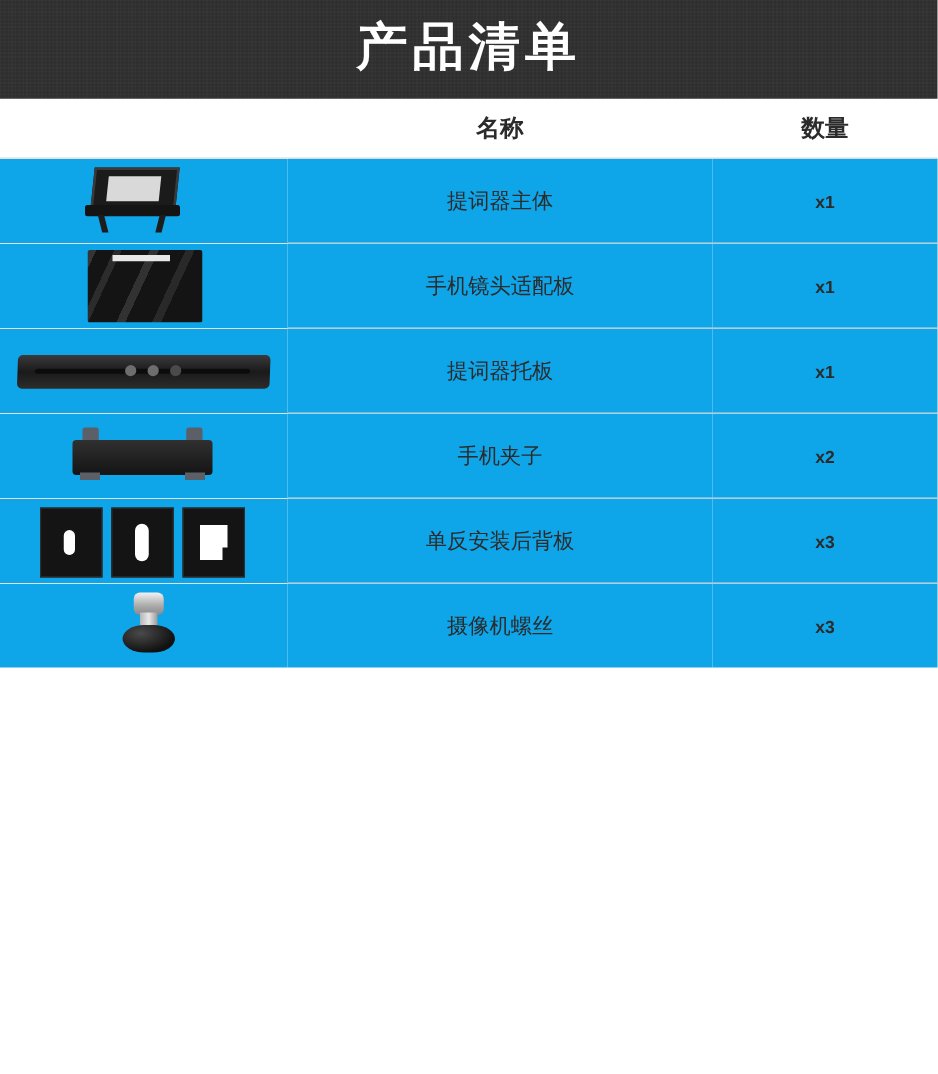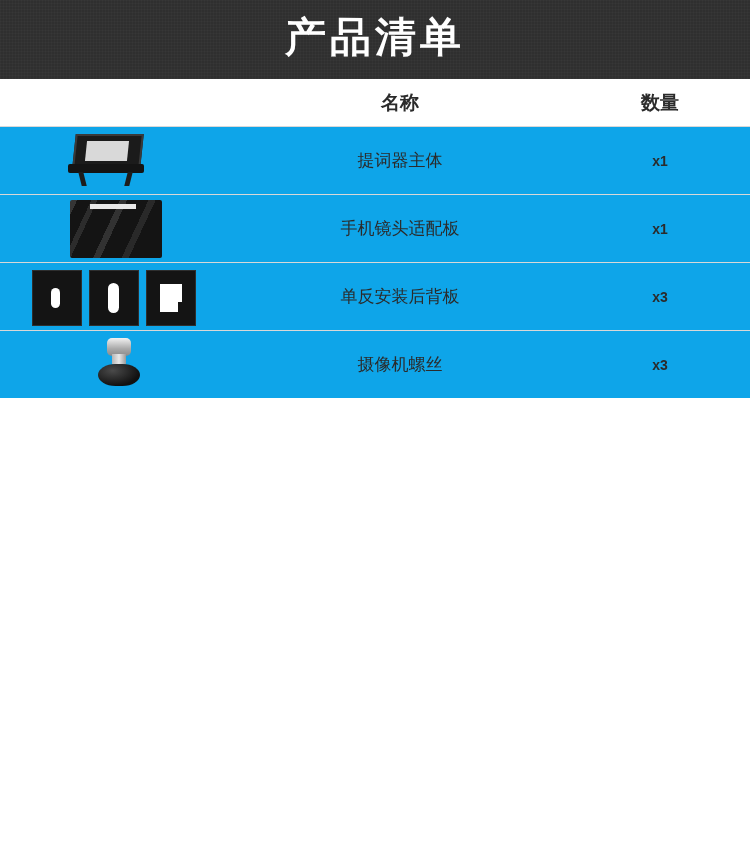--- a/index.html
+++ b/index.html
@@ -344,21 +344,50 @@
             <div class="art cloth">
               <div class="cloth-strip"></div>
             </div>
           </div>
         </td>
         <td class="cell-name">手机镜头适配板</td>
         <td class="cell-qty">x1</td>
       </tr>
 
 
-
+      <tr>
+        <td class="cell-img">
+          <div class="img-wrap">
+            <div class="art rail">
+              <div class="rail-slot"></div>
+              <div class="rail-knob k1"></div>
+              <div class="rail-knob k2"></div>
+              <div class="rail-knob k3"></div>
+            </div>
+          </div>
+        </td>
+        <td class="cell-name">提词器托板</td>
+        <td class="cell-qty">x1</td>
+      </tr>
+
+      <tr>
+        <td class="cell-img">
+          <div class="img-wrap">
+            <div class="art clamp">
+              <div class="clamp-jaw l"></div>
+              <div class="clamp-jaw r"></div>
+              <div class="clamp-body"></div>
+              <div class="clamp-foot l"></div>
+              <div class="clamp-foot r"></div>
+            </div>
+          </div>
+        </td>
+        <td class="cell-name">手机夹子</td>
+        <td class="cell-qty">x2</td>
+      </tr>
 
 
 
       <tr>
         <td class="cell-img">
           <div class="img-wrap">
             <div class="art adapters">
               <div class="ad a1">
                   <div class="ad-hole"></div>
                 </div>

